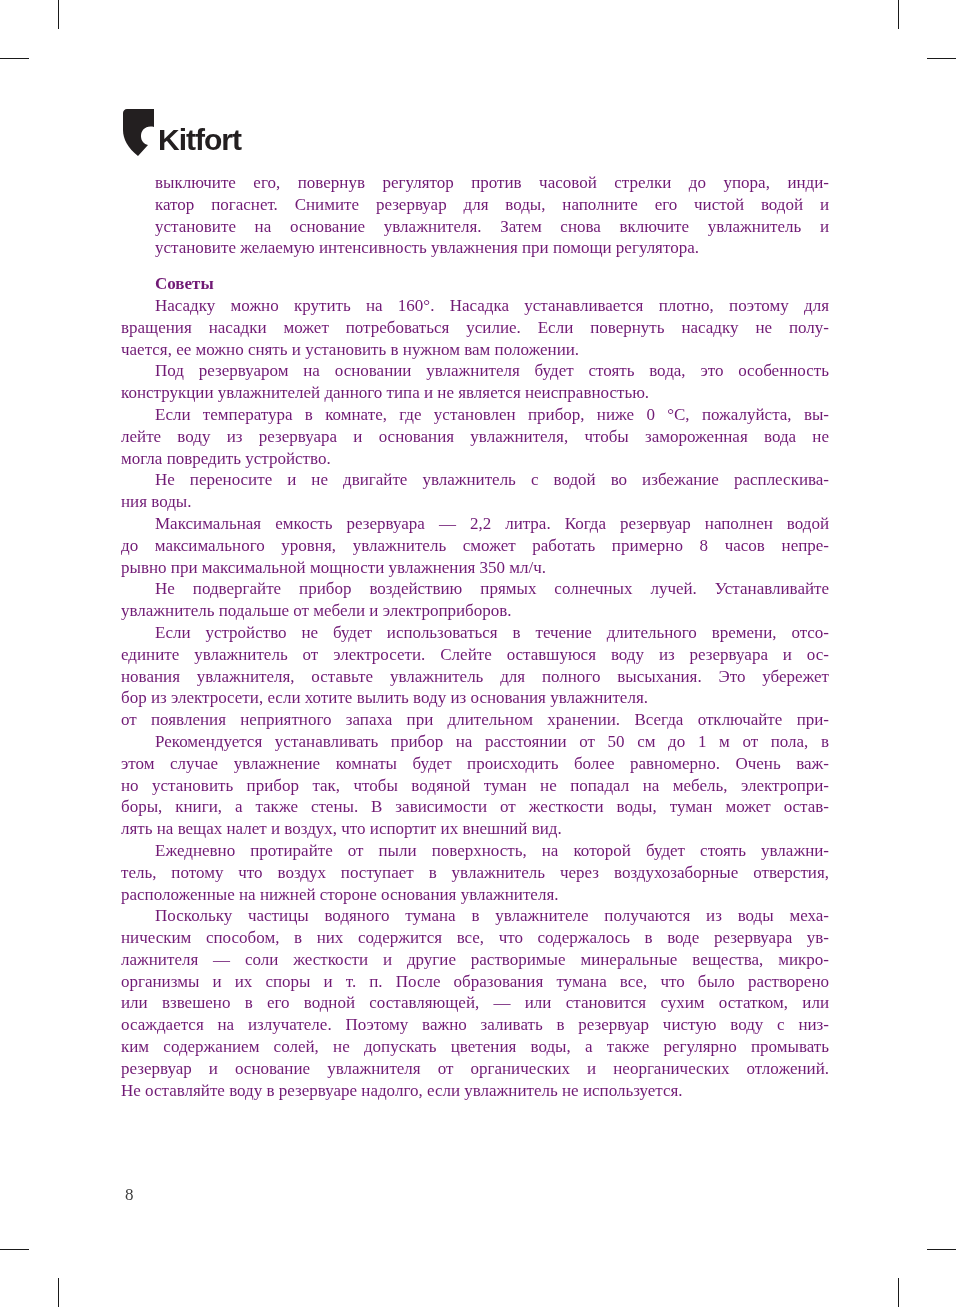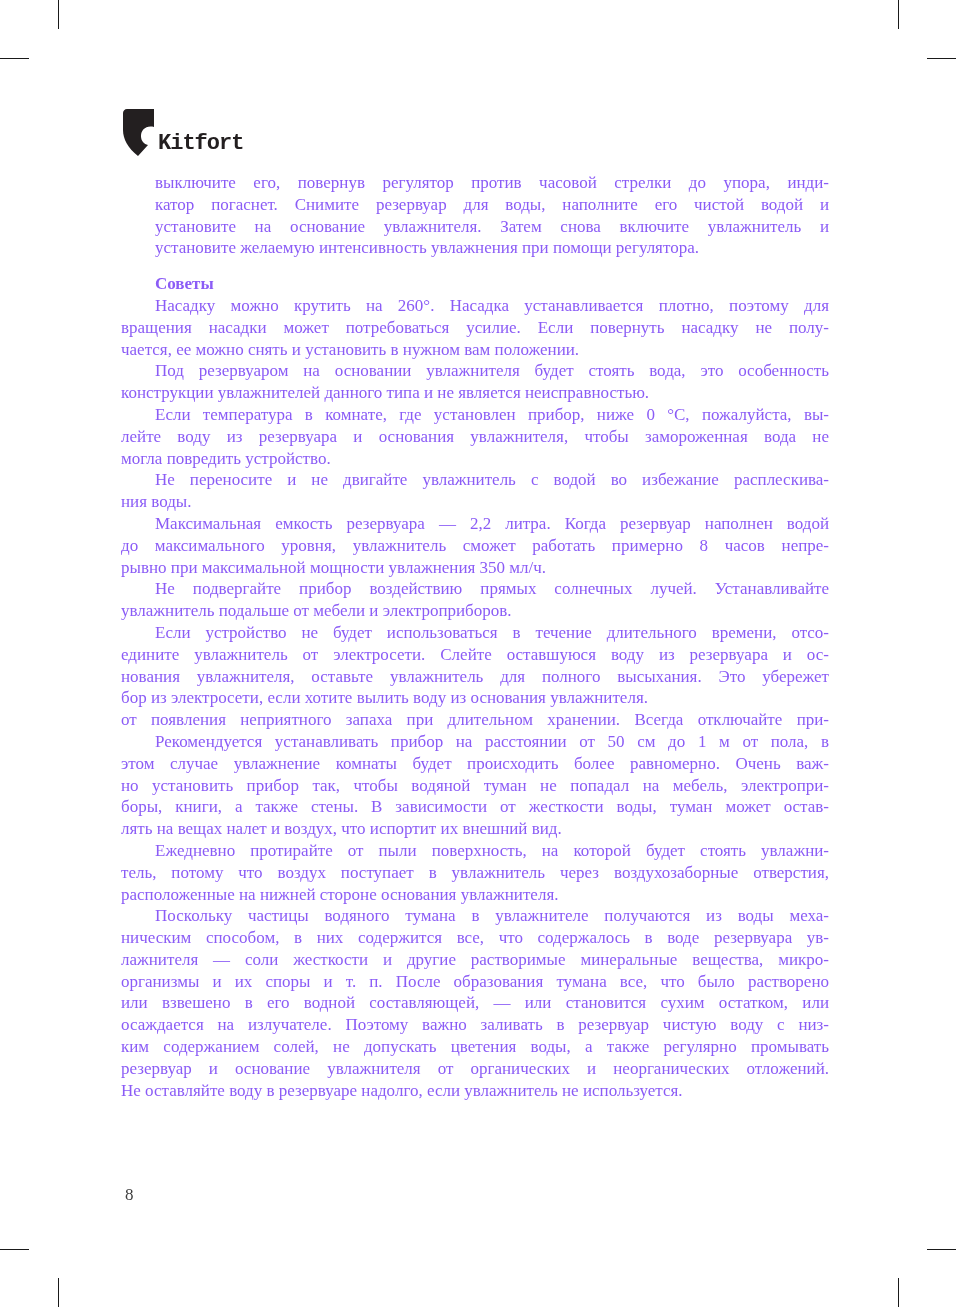--- a/index.html
+++ b/index.html
@@ -6,27 +6,27 @@
   body{
     width:956px;height:1307px;position:relative;background:#ffffff;
     font-family:"Liberation Serif", serif;color:#1c1c1c;overflow:hidden;
   }
   
   .crop{position:absolute;background:#1a1a1a;}
   
   .logo{position:absolute;left:123px;top:109px;display:flex;align-items:flex-end;}
   .logo-glyph{display:block;}
   .logo-text{
-    font-family:Liberation Mono, monospace;font-weight:bold;font-size:22px;
+    font-family:Liberation Sans, sans-serif;font-weight:bold;font-size:30px;
     letter-spacing:-1px;color:#231f20;line-height:1;margin-left:4px;margin-bottom:2px;
   }
   
   .manual{
     position:absolute;left:121px;top:172px;width:708px;
-    font-size:17px;line-height:21.8px;color:#8b5cf6;
+    font-size:17px;line-height:21.8px;color:#701a75;
   }
   .para{margin:0;}
   .block-indent{margin-left:34px;}
   .line{text-align:justify;white-space:normal;}
   .just{text-align-last:justify;}
   .last{text-align-last:left;}
   .first{padding-left:34px;}
   .heading{font-weight:bold;padding-left:34px;margin-top:14px;}
   .page-number{
     position:absolute;left:125px;top:1185px;font-size:17px;color:#3f3f3f;
@@ -53,21 +53,21 @@
 
 <div class="manual">
     <div class="para block-indent">
       <div class="line just">выключите его, повернув регулятор против часовой стрелки до упора, инди-</div>
       <div class="line just">катор погаснет. Снимите резервуар для воды, наполните его чистой водой и</div>
       <div class="line just">установите на основание увлажнителя. Затем снова включите увлажнитель и</div>
       <div class="line last">установите желаемую интенсивность увлажнения при помощи регулятора.</div>
     </div>
     <div class="heading">Советы</div>
     <div class="para">
-      <div class="line just first">Насадку можно крутить на 260°. Насадка устанавливается плотно, поэтому для</div>
+      <div class="line just first">Насадку можно крутить на 160°. Насадка устанавливается плотно, поэтому для</div>
       <div class="line just">вращения насадки может потребоваться усилие. Если повернуть насадку не полу-</div>
       <div class="line last">чается, ее можно снять и установить в нужном вам положении.</div>
     </div>
     <div class="para">
       <div class="line just first">Под резервуаром на основании увлажнителя будет стоять вода, это особенность</div>
       <div class="line last">конструкции увлажнителей данного типа и не является неисправностью.</div>
     </div>
     <div class="para">
       <div class="line just first">Если температура в комнате, где установлен прибор, ниже 0 °C, пожалуйста, вы-</div>
       <div class="line just">лейте воду из резервуара и основания увлажнителя, чтобы замороженная вода не</div>

